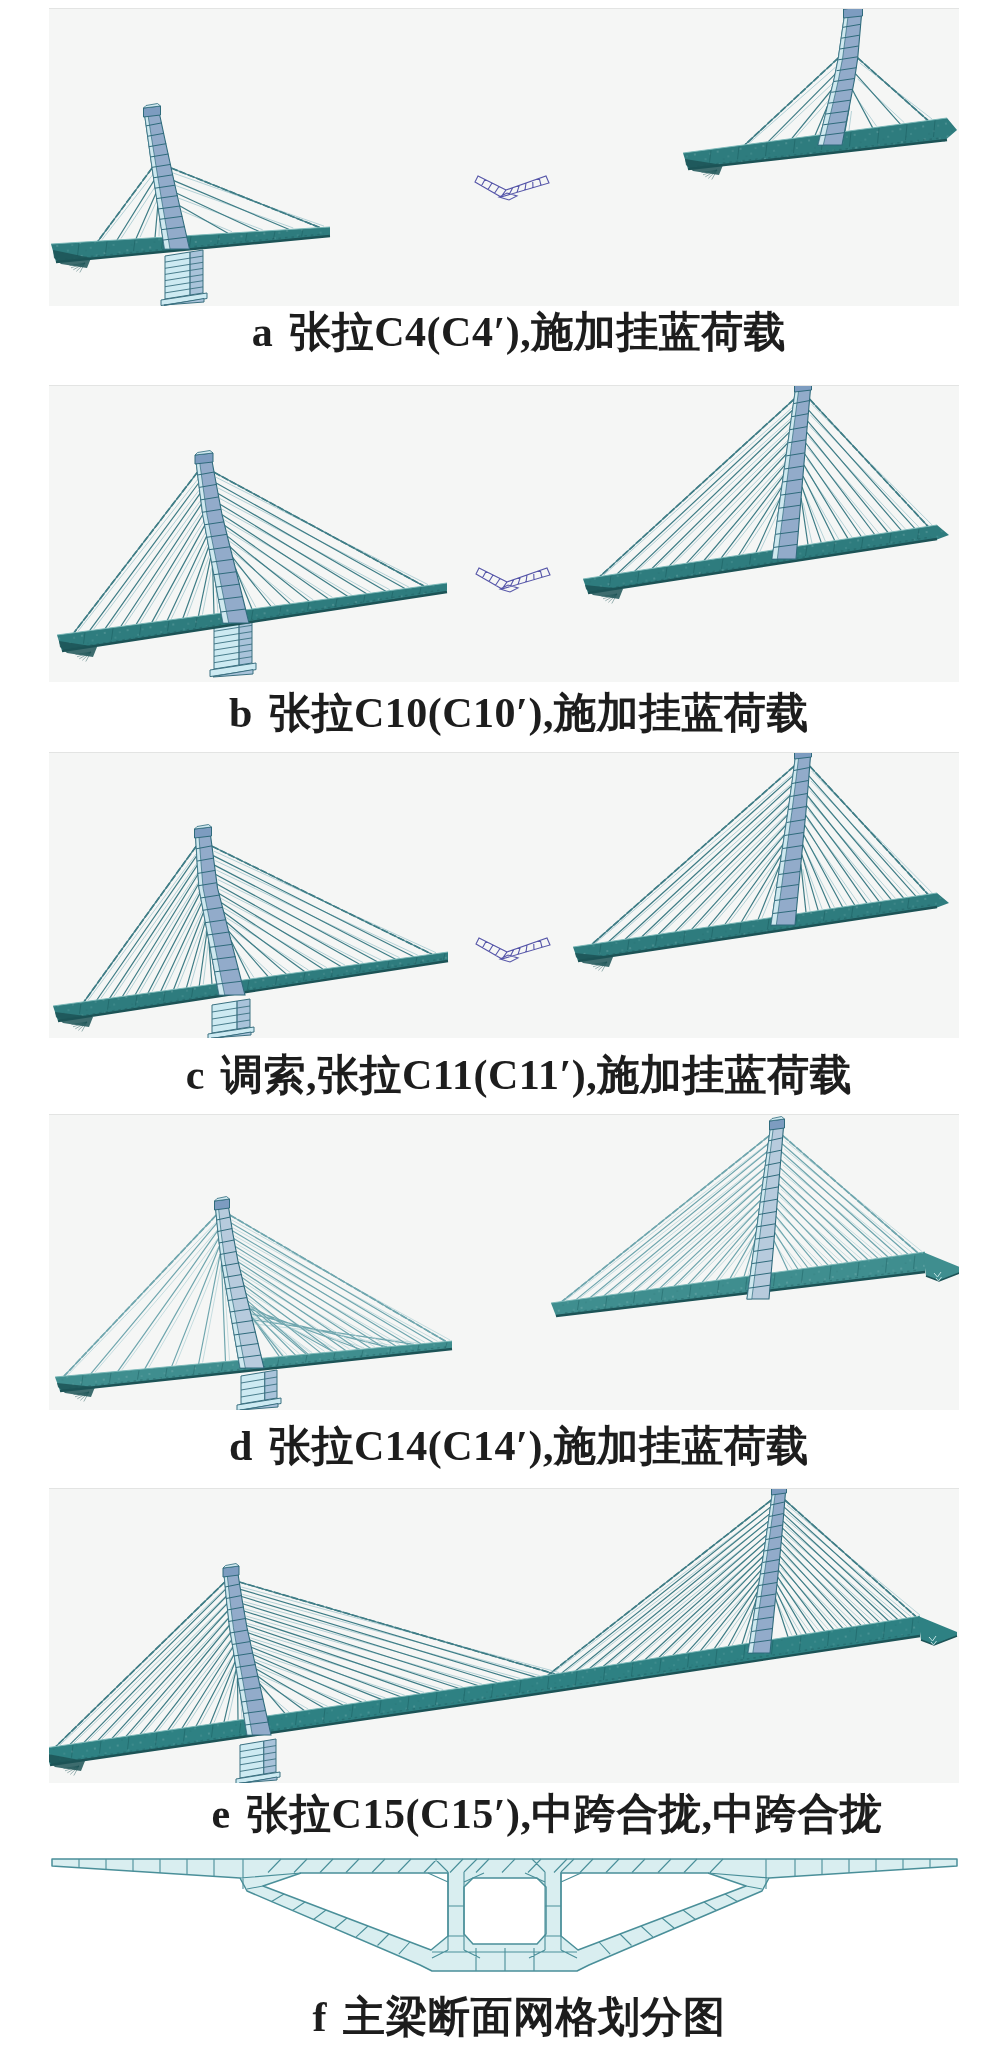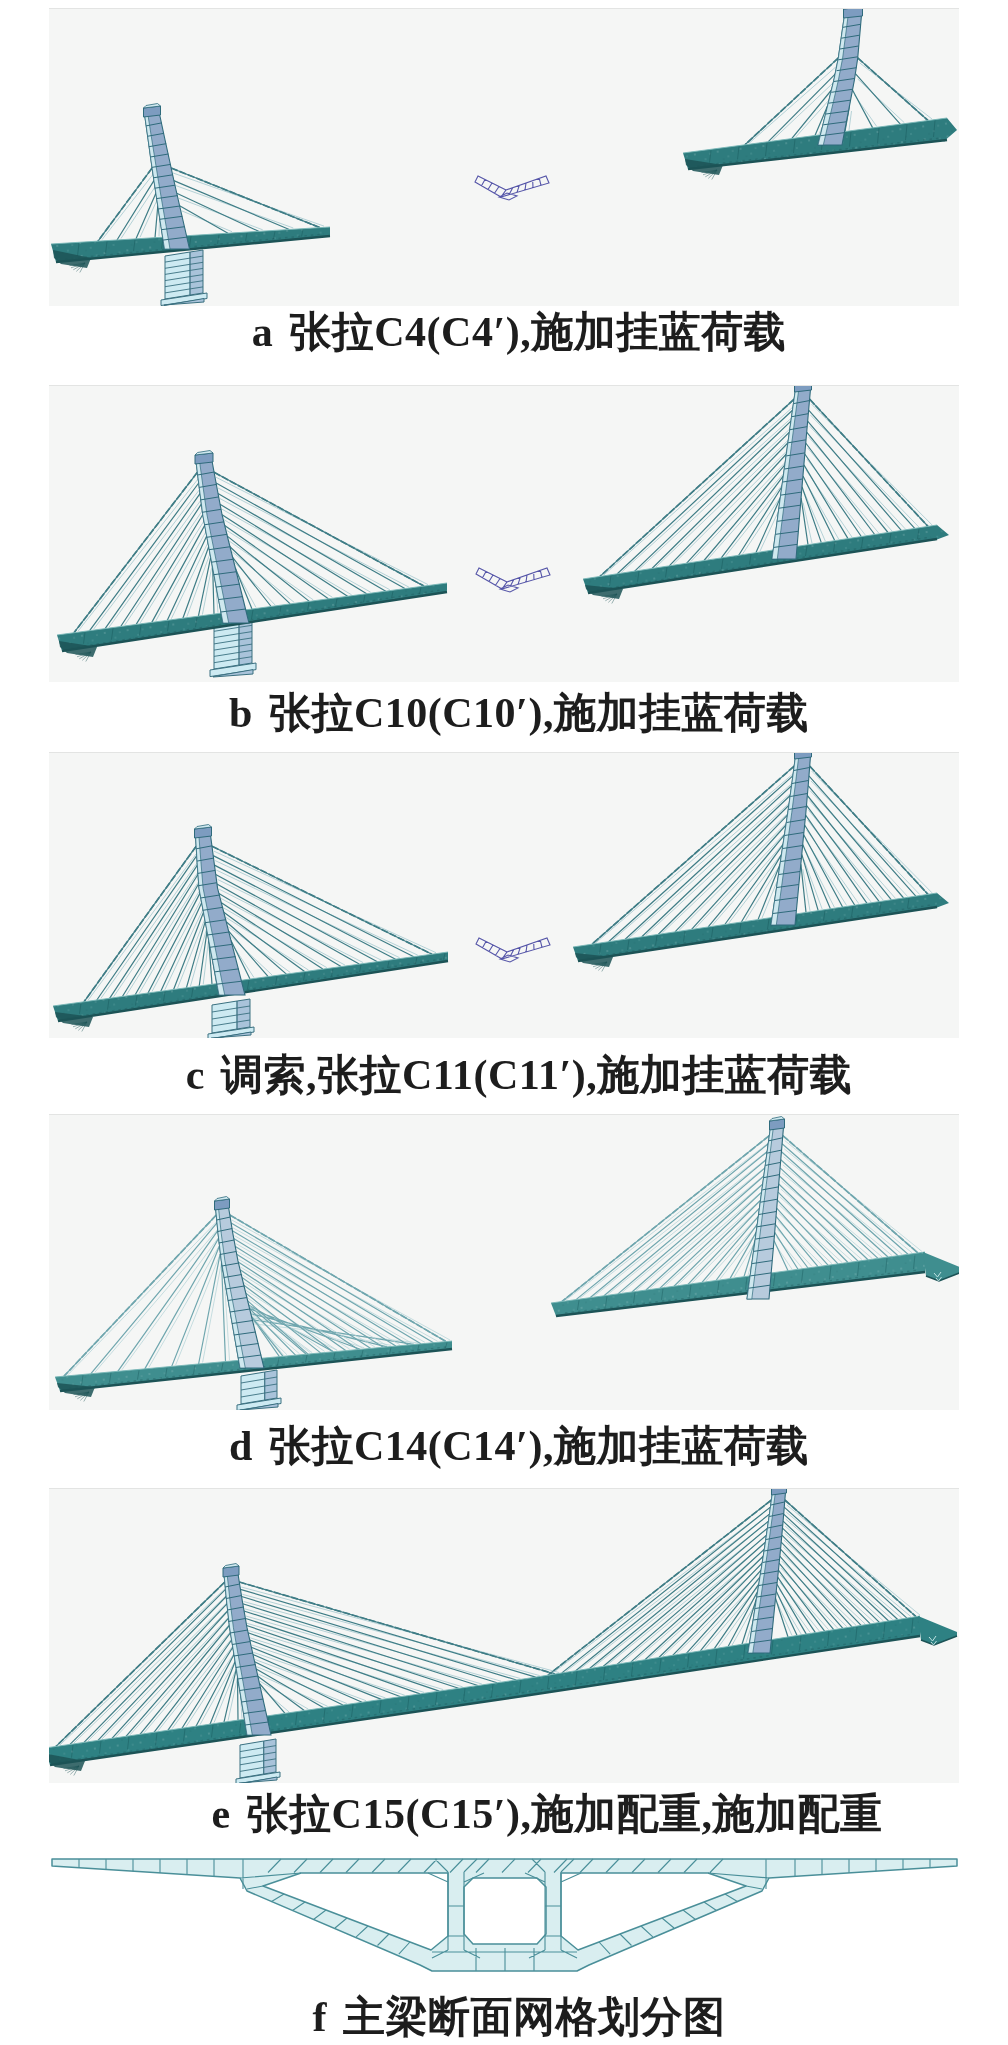--- a/index.html
+++ b/index.html
@@ -385,20 +385,20 @@
 <polygon points="772.5,1491 768.8,1517.8 764.9,1544.7 760.7,1571.5 756.4,1598.3 752.2,1625.2 748,1652 770,1652 772.7,1625.2 775.4,1598.3 778.2,1571.5 780.9,1544.7 783.3,1517.8 785.5,1491" fill="#92abca" stroke="#2f6b7c" stroke-width="1.1"></polygon>
 <polygon points="772.5,1491 768.8,1517.8 764.9,1544.7 760.7,1571.5 756.4,1598.3 752.2,1625.2 748,1652 752.8,1652 756.7,1625.2 760.6,1598.3 764.5,1571.5 768.4,1544.7 772,1517.8 775.4,1491" fill="#cfe8ef" stroke="#2f6b7c" stroke-width="0.7"></polygon>
 <path d="M770.9,1504 L784.5,1501 M769.3,1515.5 L783.6,1512.5 M767.7,1527 L782.6,1524 M766.1,1538.5 L781.7,1535.5 M764.3,1550 L780.5,1547 M762.5,1561.5 L779.3,1558.5 M760.7,1573 L778.2,1570 M758.9,1584.5 L777,1581.5 M757,1596 L775.8,1593 M755.2,1607.5 L774.7,1604.5 M753.4,1619 L773.5,1616 M751.6,1630.5 L772.3,1627.5 M749.8,1642 L771.2,1639" stroke="#2f6b7c" stroke-width="1" fill="none"></path>
 <g>
           <polygon points="771.5,1485 786.5,1483 786.5,1492 771.5,1494" fill="#7d9cc0" stroke="#2f6b7c" stroke-width="1"></polygon>
           <polygon points="771.5,1485 786.5,1483 783.5,1480.5 774,1482.5" fill="#cfe8ef" stroke="#2f6b7c" stroke-width="0.8"></polygon>
         </g>
 </g>
     </svg>
 </figure>
-<div class="caption" style="top:1792px;padding-left:28px"><span class="cap-label">e</span><span class="cap-text">张拉C15(C15′),施加配重,施加配重</span></div>
+<div class="caption" style="top:1792px;padding-left:28px"><span class="cap-label">e</span><span class="cap-text">张拉C15(C15′),中跨合拢,中跨合拢</span></div>
 <figure class="section-fig" style="top:1855px">
 <svg width="910" height="120" viewBox="49 1855 910 120">
       <path fill-rule="evenodd" d="M52,1859 L957,1859 L957,1866 L769,1878 L762,1891 L589,1965 L577,1971 L432,1971 L420,1965 L247,1891 L240,1878 L52,1866 Z M301,1873 L448,1873 L448,1936 L431,1950 L263,1886 Z M473,1878 L537,1878 L546,1887 L546,1934 L537,1944 L473,1944 L464,1934 L464,1887 Z M708,1873 L561,1873 L561,1936 L578,1950 L746,1886 Z" fill="#d9eef0" stroke="#4a8f99" stroke-width="1.5" stroke-linejoin="round"></path>
 <path d="M79,1859 L79,1867.7 M930,1859 L930,1867.7 M106,1859 L106,1869.4 M903,1859 L903,1869.4 M133,1859 L133,1871.2 M876,1859 L876,1871.2 M160,1859 L160,1872.9 M849,1859 L849,1872.9 M187,1859 L187,1874.6 M822,1859 L822,1874.6 M214,1859 L214,1876.3 M795,1859 L795,1876.3 M268,1872.5 L281,1859 M294,1872.5 L307,1859 M320,1872.5 L333,1859 M346,1872.5 L359,1859 M372,1872.5 L385,1859 M398,1872.5 L411,1859 M424,1872.5 L437,1859 M450,1872.5 L463,1859 M476,1872.5 L489,1859 M502,1872.5 L515,1859 M528,1872.5 L541,1859 M554,1872.5 L567,1859 M580,1872.5 L593,1859 M606,1872.5 L619,1859 M632,1872.5 L645,1859 M658,1872.5 L671,1859 M684,1872.5 L697,1859 M710,1872.5 L723,1859 M243,1859 L243,1889 M766,1859 L766,1889 M247,1889 L263,1886 M762,1889 L746,1886 M240,1878 L301,1873 M769,1878 L708,1873 M448,1872 L448,1950 M464,1872 L464,1950 M448,1906 L464,1906 M448,1936 L464,1936 M448,1872 L435,1859 M464,1872 L477,1859 M448,1882 L428,1873 M464,1882 L484,1873 M448,1950 L432,1958 M464,1950 L480,1958 M545,1872 L545,1950 M561,1872 L561,1950 M545,1906 L561,1906 M545,1936 L561,1936 M545,1872 L532,1859 M561,1872 L574,1859 M545,1882 L525,1873 M561,1882 L581,1873 M545,1950 L529,1958 M561,1950 L577,1958 M432,1952 L577,1952 M476,1948 L476,1971 M505,1948 L505,1971 M534,1948 L534,1971 M284,1894 L271.2,1901.8 M305,1902 L292.5,1910.5 M326,1910 L313.8,1919.2 M347,1918 L335,1928 M368,1926 L356.2,1936.8 M389,1934 L377.5,1945.5 M410,1942 L398.8,1954.2 M725,1894 L737.8,1901.8 M704,1902 L716.5,1910.5 M683,1910 L695.2,1919.2 M662,1918 L674,1928 M641,1926 L652.8,1936.8 M620,1934 L631.5,1945.5 M599,1942 L610.2,1954.2" stroke="#4a8f99" stroke-width="1.1" fill="none"></path>
     </svg>
 </figure>
 <div class="caption" style="top:1995px"><span class="cap-label">f</span><span class="cap-text">主梁断面网格划分图</span></div>
 
 </body></html>

